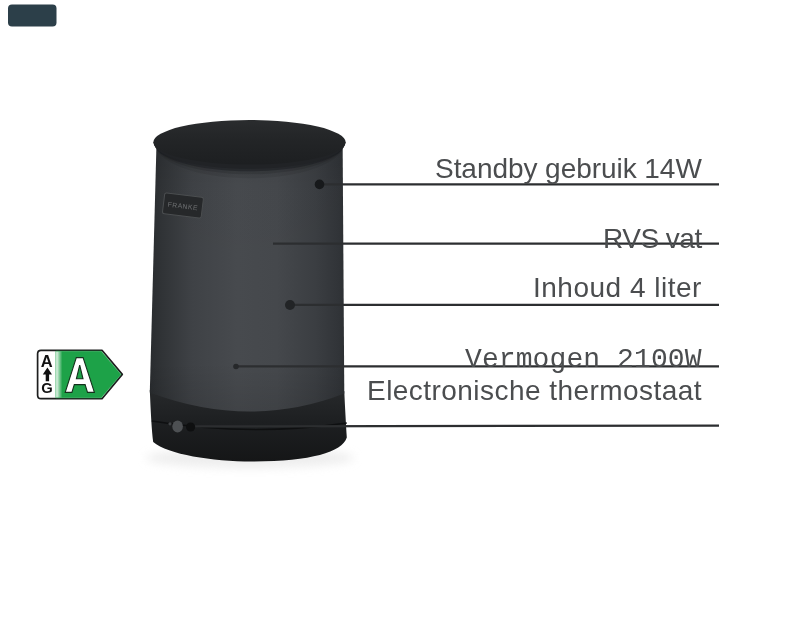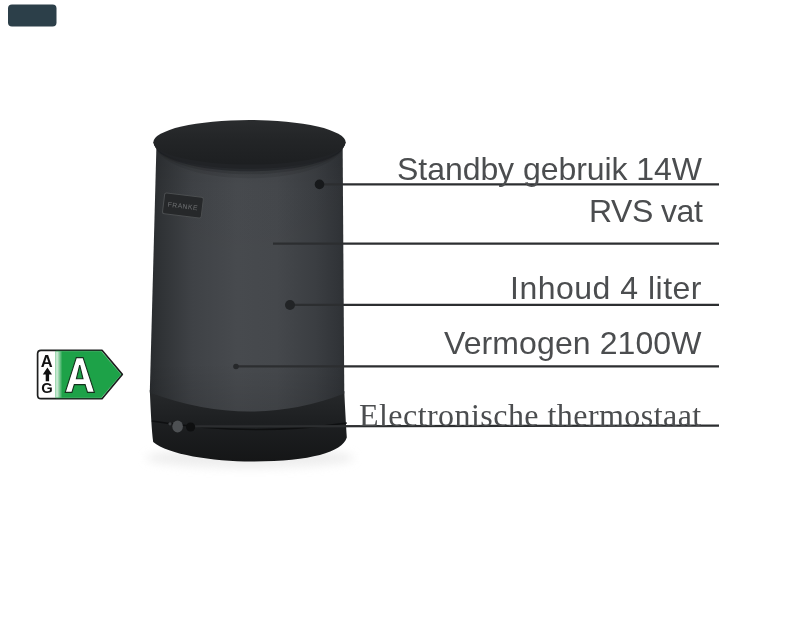--- a/index.html
+++ b/index.html
@@ -1,18 +1,18 @@
 <!DOCTYPE html>
 <html><head>
 <meta charset="utf-8">
 <style>
   html,body{margin:0;padding:0;}
   body{width:800px;height:619px;background:#ffffff;overflow:hidden;position:relative;
        font-family:"Liberation Sans", sans-serif;}
-  .lbl{position:absolute;right:98px;font-size:32px;line-height:24px;color:#4b4d4f;
+  .lbl{position:absolute;right:98px;font-size:28px;line-height:24px;color:#4b4d4f;
        white-space:nowrap;letter-spacing:0px;will-change:transform;}
 </style>
 </head>
 <body>
 <svg width="800" height="619" viewBox="0 0 800 619" style="position:absolute;left:0;top:0;will-change:transform;">
   <defs>
     <linearGradient id="bodyg" x1="0" y1="0" x2="1" y2="0">
       <stop offset="0" stop-color="#292c2f"></stop>
       <stop offset="0.06" stop-color="#303336"></stop>
       <stop offset="0.22" stop-color="#3f4246"></stop>
@@ -110,16 +110,16 @@
     <path d="M76.3,357.6 L83.1,357.6 L94.4,392.4 L87.5,392.4 L85.1,384.6 L74.3,384.6 L71.9,392.4 L65.2,392.4 Z
              M79.7,365.2 L83,378.8 L76.4,378.8 Z" fill="#ffffff" fill-rule="evenodd" stroke="#14301c" stroke-width="1.1"></path>
 
     <text x="46.8" y="366.6" font-size="16.5" font-weight="bold" fill="#111" text-anchor="middle" font-family="Liberation Sans">A</text>
     <text x="47" y="392.8" font-size="14.8" font-weight="bold" fill="#111" text-anchor="middle" font-family="Liberation Sans">G</text>
     <path d="M47.4,367.6 L52,374.6 L49.1,374.6 L49.1,381.3 L45.7,381.3 L45.7,374.6 L42.8,374.6 Z" fill="#111"></path>
   </g>
 </svg>
 
 <div class="lbl" style="top:156.7px;letter-spacing:-0.05px;">Standby gebruik 14W</div>
-<div class="lbl" style="top:199px;letter-spacing:-0.5px;text-align:center;">RVS vat</div>
+<div class="lbl" style="top:227px;letter-spacing:-0.5px;text-align:center;">RVS vat</div>
 <div class="lbl" style="top:276.2px;letter-spacing:0.5px;margin-left:15px;">Inhoud 4 liter</div>
-<div class="lbl" style="top:331px;letter-spacing:0.1px;">Vermogen 2100W</div>
-<div class="lbl" style="top:403px;letter-spacing:0.45px;font-family:Liberation Serif, serif;">Electronische thermostaat</div>
+<div class="lbl" style="top:348px;letter-spacing:0.1px;font-family:Liberation Mono, monospace;">Vermogen 2100W</div>
+<div class="lbl" style="top:379px;letter-spacing:0.45px;">Electronische thermostaat</div>
 
 </body></html>

